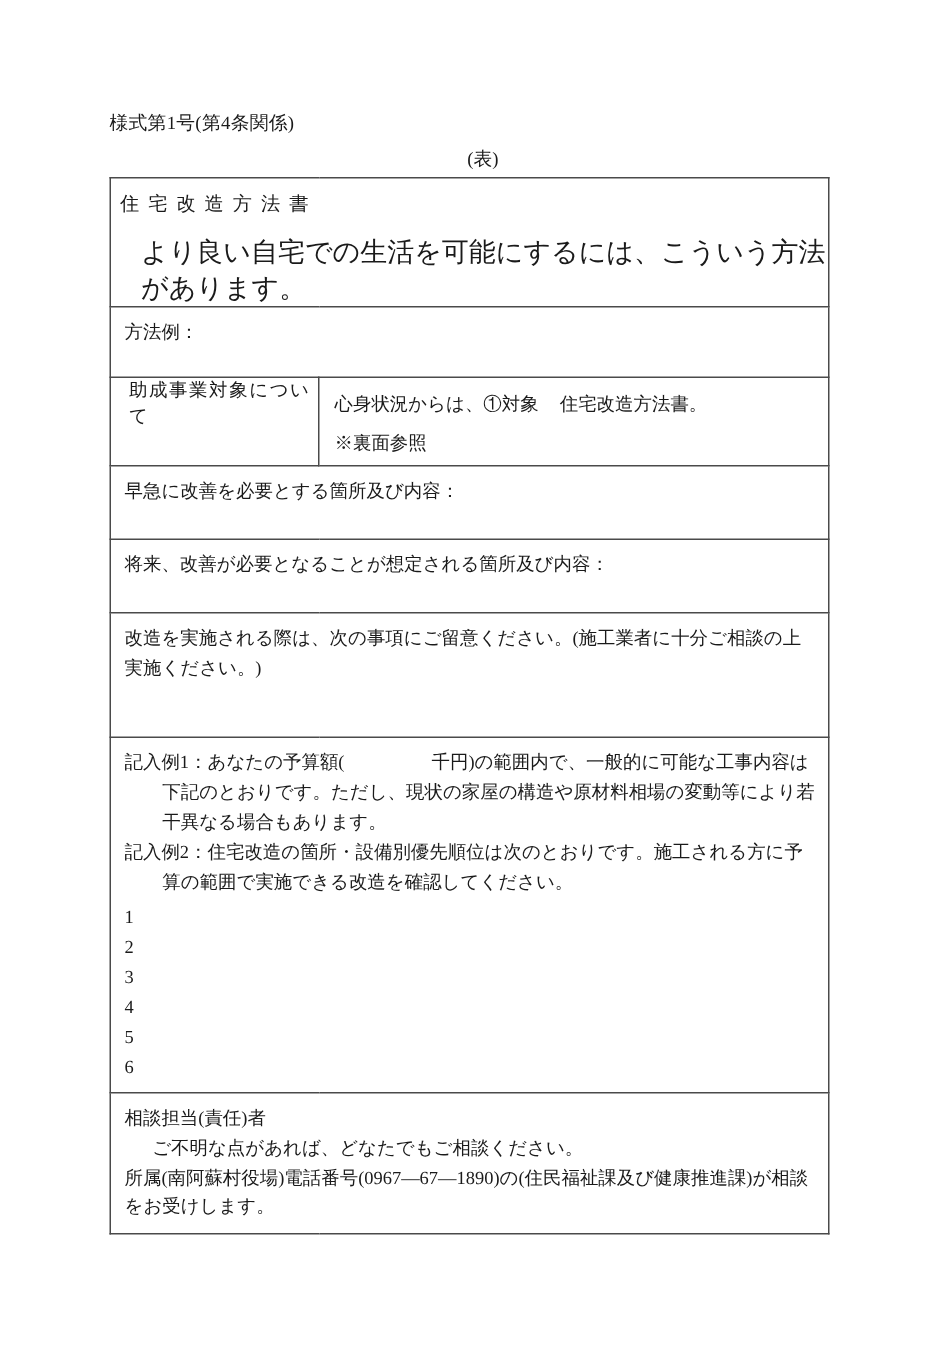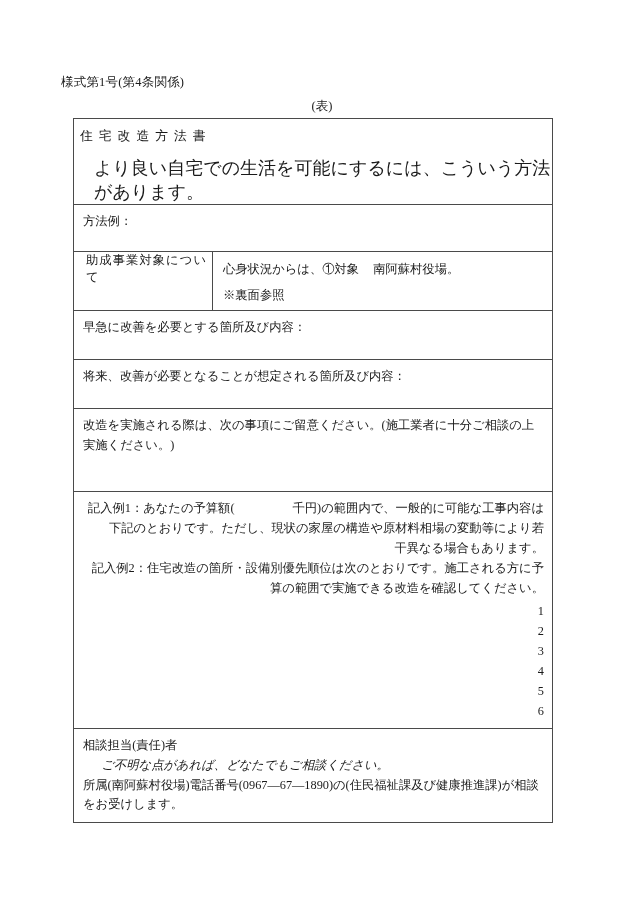--- a/index.html
+++ b/index.html
@@ -19,21 +19,21 @@
   .page {
     position: absolute;
     left: 0; top: 0;
     width: 630px;
     height: 903px;
   }
 
   
   .form-no {
     position: absolute;
-    left: 61px;
+    left: 73px;
     top: 74px;
     font-size: 12.5px;
     letter-spacing: 0.2px;
     white-space: nowrap;
   }
   .face-label {
     position: absolute;
     left: 0;
     top: 98px;
     width: 630px;
@@ -94,39 +94,39 @@
   .subsidy-note {
     text-align: left;
     margin-top: 9px;
     padding-right: 6px;
   }
   .gap-wide { display: inline-block; width: 14px; }
 
   .row-urgent { height: 48px; }
   .row-future { height: 48px; }
   .row-notice { height: 82px; }
-  .row-example { height: 170px; text-align: right; }
+  .row-example { height: 170px; }
   .row-contact { height: 64px; }
   .hang2 {
     padding-left: 2.05em;
     text-indent: -2.05em;
   }
   .blank-amount { display: inline-block; width: 58px; }
 
   .num-list {
     margin: 2px 0 0 0;
     padding: 0;
     list-style: none;
   }
   .num-list li {
     line-height: 1.63;
     font-size: 12.3px;
   }
 
-  .contact-indent { padding-left: 1.5em; font-style: italic; }
+  .contact-indent { padding-left: 1.5em; }
 
   
   .footer-note {
     position: absolute;
     left: 90px;
     top: 736px;
     font-size: 12.3px;
   }
 </style>
 </head>
@@ -157,21 +157,21 @@
           <div class="cellpad">方法例：</div>
         </td>
       </tr>
 
       <tr class="row-subsidy">
         <td class="label-cell">
           <div class="label-inner">助成事業対象について</div>
         </td>
         <td>
           <div class="subsidy-body">
-            <span>心身状況からは、①対象</span><span class="gap-wide"></span><span>南阿蘇村役場。</span>
+            <span>心身状況からは、①対象</span><span class="gap-wide"></span><span>住宅改造方法書。</span>
             <div class="subsidy-note">※裏面参照</div>
           </div>
         </td>
       </tr>
 
       <tr>
         <td class="row-urgent" colspan="2">
           <div class="cellpad">早急に改善を必要とする箇所及び内容：</div>
         </td>
       </tr>

